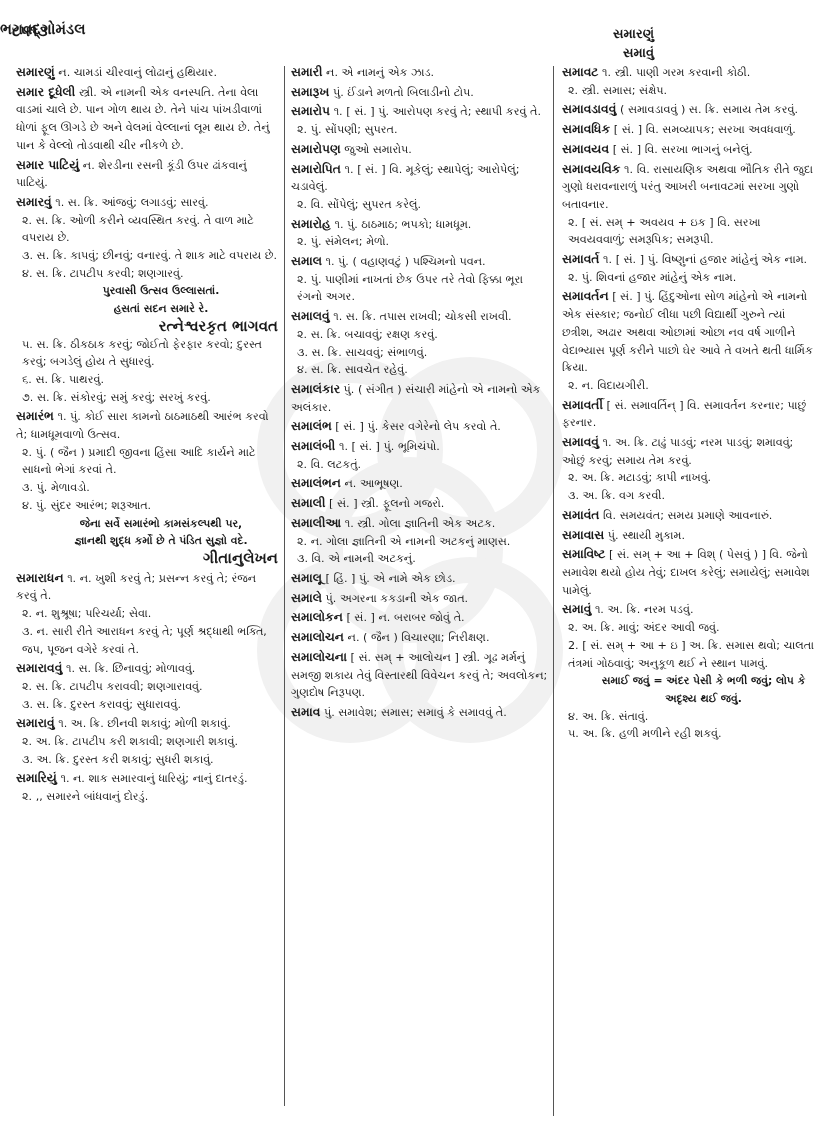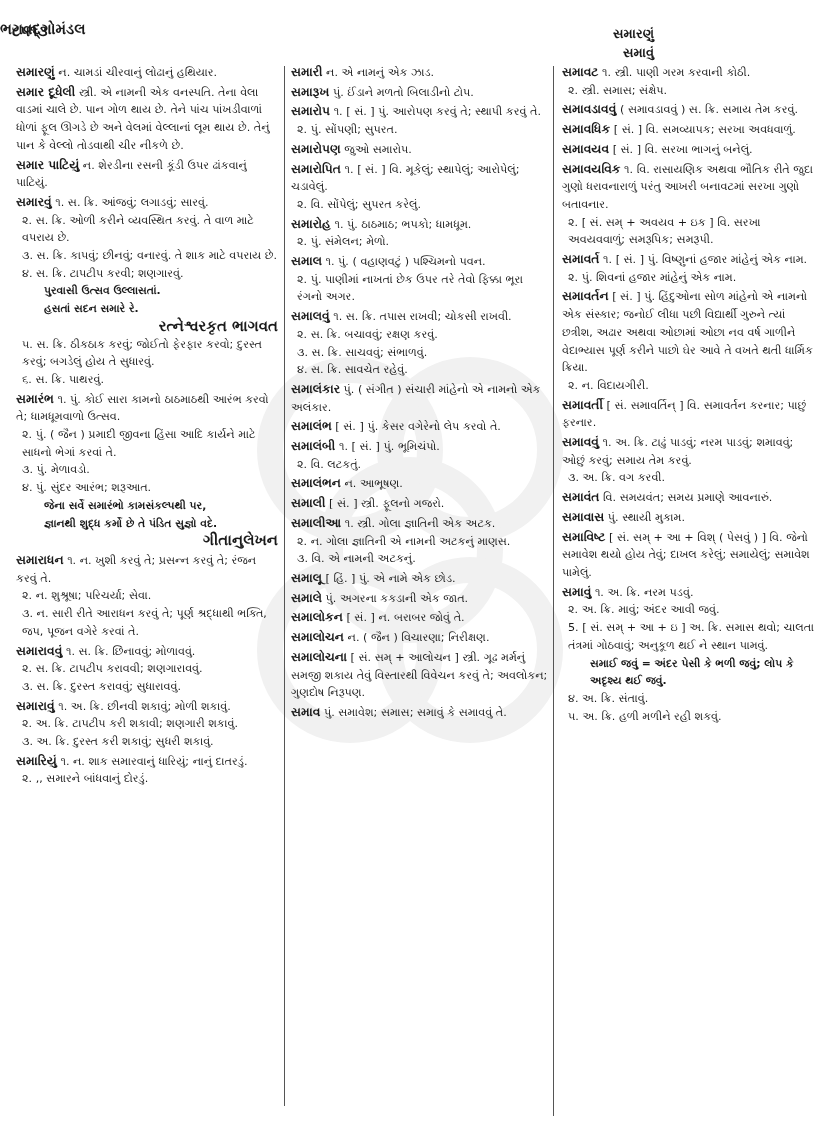--- a/index.html
+++ b/index.html
@@ -15,21 +15,21 @@
   .col1 { left:16px; width:262px; }
   .col2 { left:291px; width:257px; }
   .col3 { left:562px; width:255px; }
   .divider { position:absolute; top:66px; width:1px; background:#555; }
   .div1 { left:284px; height:1040px; }
   .div2 { left:553px; height:1050px; }
   .entry { margin-bottom:2px; }
   .hw { font-weight:bold; font-size:12.3px; }
   .sense { margin:0; padding-left:6px; }
   .first { padding-left:0; }
-  .quote { padding-left:28px; font-size:10.8px; font-weight:bold; }
+  .quote { padding-left:28px; font-size:10.8px; font-weight:bold;text-align:center; }
   .attrib { text-align:right; font-size:15px; font-weight:bold; }
 </style>
 </head>
 <body>
 
 <div class="watermark">
   <svg viewBox="0 0 360 440">
     <g fill="none" stroke="#f1f1f1" stroke-width="26">
       <circle cx="120" cy="120" r="80"></circle>
       <circle cx="240" cy="120" r="80"></circle>
@@ -65,20 +65,21 @@
     <div class="entry">
       <div class="sense first"><span class="hw">સમારવું</span><span> </span><span>૧. સ. ક્રિ. આંજવું; લગાડવું; સારવું.</span></div>
       <div class="sense">૨. સ. ક્રિ. ઓળી કરીને વ્યવસ્થિત કરવું. તે વાળ માટે વપરાય છે.</div>
       <div class="sense">૩. સ. ક્રિ. કાપવું; છીનવું; વનારવું. તે શાક માટે વપરાય છે.</div>
       <div class="sense">૪. સ. ક્રિ. ટાપટીપ કરવી; શણગારવું.</div>
       <div class="quote">પુરવાસી ઉત્સવ ઉલ્લાસતાં.</div>
       <div class="quote">હસતાં સદન સમારે રે.</div>
       <div class="attrib">રત્નેશ્વરકૃત ભાગવત</div>
       <div class="sense">૫. સ. ક્રિ. ઠીકઠાક કરવું; જોઈતો ફેરફાર કરવો; દુરસ્ત કરવું; બગડેલું હોય તે સુધારવું.</div>
       <div class="sense">૬. સ. ક્રિ. પાથરવું.</div>
+      <div class="sense">૭. સ. ક્રિ. સંકોરવું; સમું કરવું; સરખું કરવું.</div>
     </div>
     <div class="entry">
       <div class="sense first"><span class="hw">સમારંભ</span><span> </span><span>૧. પું. કોઈ સારા કામનો ઠાઠમાઠથી આરંભ કરવો તે; ધામધૂમવાળો ઉત્સવ.</span></div>
       <div class="sense">૨. પું. ( જૈન ) પ્રમાદી જીવના હિંસા આદિ કાર્યને માટે સાધનો ભેગાં કરવાં તે.</div>
       <div class="sense">૩. પું. મેળાવડો.</div>
       <div class="sense">૪. પું. સુંદર આરંભ; શરૂઆત.</div>
       <div class="quote">જેના સર્વે સમારંભો કામસંકલ્પથી પર,</div>
       <div class="quote">જ્ઞાનથી શુદ્ધ કર્મો છે તે પંડિત સુજ્ઞો વદે.</div>
       <div class="attrib">ગીતાનુલેખન</div>
     </div>
@@ -198,32 +199,33 @@
     </div>
     <div class="entry">
       <div class="sense first"><span class="hw">સમાવર્તન</span><span> </span><span>[ સં. ] પું. હિંદુઓના સોળ માંહેનો એ નામનો એક સંસ્કાર; જનોઈ લીધા પછી વિદ્યાર્થી ગુરુને ત્યાં છત્રીશ, અઢાર અથવા ઓછામાં ઓછા નવ વર્ષ ગાળીને વેદાભ્યાસ પૂર્ણ કરીને પાછો ઘેર આવે તે વખતે થતી ધાર્મિક ક્રિયા.</span></div>
       <div class="sense">૨. ન. વિદાયગીરી.</div>
     </div>
     <div class="entry">
       <div class="sense first"><span class="hw">સમાવર્તી</span><span> </span><span>[ સં. સમાવર્તિન્ ] વિ. સમાવર્તન કરનાર; પાછું ફરનાર.</span></div>
     </div>
     <div class="entry">
       <div class="sense first"><span class="hw">સમાવવું</span><span> </span><span>૧. અ. ક્રિ. ટાઢું પાડવું; નરમ પાડવું; શમાવવું; ઓછું કરવું; સમાય તેમ કરવું.</span></div>
+      <div class="sense">૨. અ. ક્રિ. મટાડવું; કાપી નાખવું.</div>
       <div class="sense">૩. અ. ક્રિ. વગ કરવી.</div>
     </div>
     <div class="entry">
       <div class="sense first"><span class="hw">સમાવંત</span><span> </span><span>વિ. સમયવંત; સમય પ્રમાણે આવનારું.</span></div>
     </div>
     <div class="entry">
       <div class="sense first"><span class="hw">સમાવાસ</span><span> </span><span>પું. સ્થાયી મુકામ.</span></div>
     </div>
     <div class="entry">
       <div class="sense first"><span class="hw">સમાવિષ્ટ</span><span> </span><span>[ સં. સમ્ + આ + વિશ્ ( પેસવું ) ] વિ. જેનો સમાવેશ થયો હોય તેવું; દાખલ કરેલું; સમાયેલું; સમાવેશ પામેલું.</span></div>
     </div>
     <div class="entry">
       <div class="sense first"><span class="hw">સમાવું</span><span> </span><span>૧. અ. ક્રિ. નરમ પડવું.</span></div>
       <div class="sense">૨. અ. ક્રિ. માવું; અંદર આવી જવું.</div>
-      <div class="sense">5. [ સં. સમ્ + આ + ઇ ] અ. ક્રિ. સમાસ થવો; ચાલતા તંત્રમાં ગોઠવાવું; અનુકૂળ થઈ ને સ્થાન પામવું.</div>
+      <div class="sense">2. [ સં. સમ્ + આ + ઇ ] અ. ક્રિ. સમાસ થવો; ચાલતા તંત્રમાં ગોઠવાવું; અનુકૂળ થઈ ને સ્થાન પામવું.</div>
       <div class="quote">સમાઈ જવું = અંદર પેસી કે ભળી જવું; લોપ કે અદૃશ્ય થઈ જવું.</div>
       <div class="sense">૪. અ. ક્રિ. સંતાવું.</div>
       <div class="sense">૫. અ. ક્રિ. હળી મળીને રહી શકવું.</div>
     </div>
   </div>
 
 </body></html>

